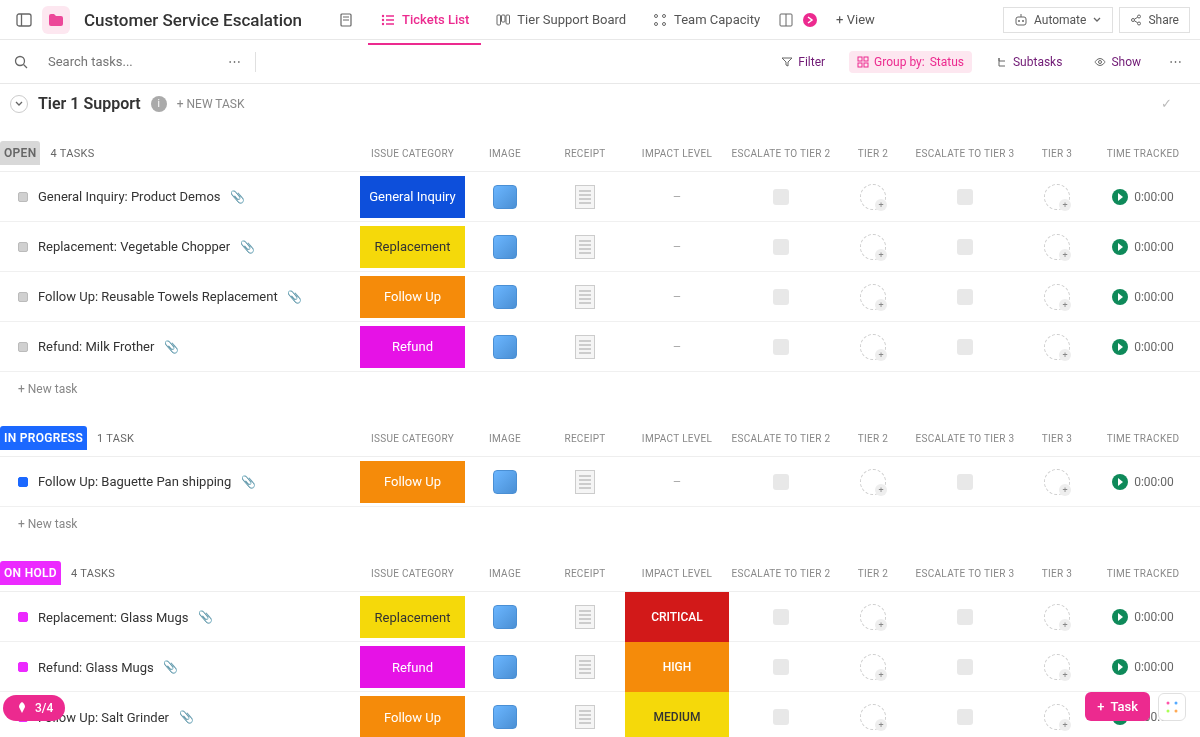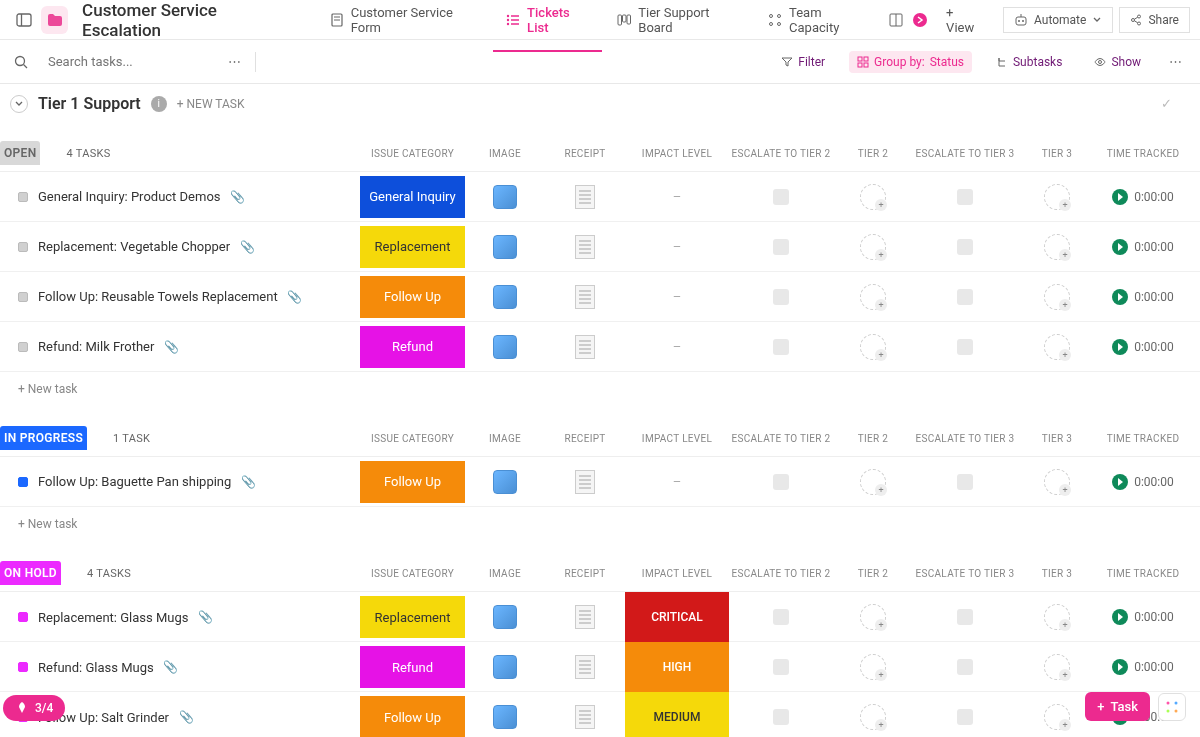--- a/index.html
+++ b/index.html
@@ -30,21 +30,21 @@
 .collapse-icon{width:18px;height:18px;border:1px solid #ccc;border-radius:50%;display:flex;align-items:center;justify-content:center;font-size:10px;color:#666}
 .section-title{font-size:16px;font-weight:600}
 .info-dot{width:16px;height:16px;background:#aaa;border-radius:50%;display:flex;align-items:center;justify-content:center;color:#fff;font-size:10px}
 .new-task-link{color:#888;font-size:12px}
 .check-rt{margin-left:auto;margin-right:18px;color:#bbb}
 .group-block{margin-top:14px}
 .status-pill{padding:5px 4px;font-size:12px;font-weight:600;color:#fff;border-radius:3px 3px 0 0;letter-spacing:0.3px}
 .status-pill.open{background:#d8d8d8;color:#666}
 .status-pill.inprogress{background:#1b68ff}
 .status-pill.onhold{background:#ec2aff}
-.task-count{font-size:11px;color:#666;margin-left:26px}
+.task-count{font-size:11px;color:#666;margin-left:10px}
 .columns-row{display:grid;grid-template-columns:360px 105px 80px 80px 104px 104px 80px 104px 80px 92px;align-items:center;font-size:10px;color:#888;text-transform:uppercase;letter-spacing:0.3px;padding:6px 0;border-bottom:1px solid #eee;text-align:center}
 .columns-row>div:first-child{text-align:left}
 .task-row{display:grid;grid-template-columns:360px 105px 80px 80px 104px 104px 80px 104px 80px 92px;align-items:center;height:50px;border-bottom:1px solid #f0f0f0}
 .task-name-cell{display:flex;align-items:center;gap:10px;padding-left:18px}
 .status-sq{width:10px;height:10px;background:#d0d0d0;border:1px solid #bbb;border-radius:2px}
 .status-sq.blue{background:#1b68ff;border-color:#1b68ff}
 .status-sq.pink{background:#ec2aff;border-color:#ec2aff}
 .clip-icon{color:#aaa;font-size:12px}
 .cat-cell{height:42px;display:flex;align-items:center;justify-content:center;color:#fff;font-size:13px}
 .cat-general{background:#0d4fdb}
@@ -90,21 +90,20 @@
   <div class="breadcrumb">Customer Service Escalation</div>
   <div class="tabs">
     <div class="tab">
       <span class="tab-icon">
           <svg width="16" height="16" viewBox="0 0 16 16">
             <rect x="3" y="2" width="10" height="12" rx="1" fill="none" stroke="#666" stroke-width="1.2"></rect>
             <line x1="5" y1="5" x2="11" y2="5" stroke="#666"></line>
             <line x1="5" y1="8" x2="11" y2="8" stroke="#666"></line>
           </svg>
         </span>
-      <span>Customer Service Form</span>
     </div>
     <div class="tab active">
       <span class="tab-icon">
           <svg width="16" height="16" viewBox="0 0 16 16">
             <circle cx="3" cy="4" r="1.2" fill="#ec2a8f"></circle>
             <circle cx="3" cy="8" r="1.2" fill="#ec2a8f"></circle>
             <circle cx="3" cy="12" r="1.2" fill="#ec2a8f"></circle>
             <line x1="6" y1="4" x2="14" y2="4" stroke="#ec2a8f" stroke-width="1.5"></line>
             <line x1="6" y1="8" x2="14" y2="8" stroke="#ec2a8f" stroke-width="1.5"></line>
             <line x1="6" y1="12" x2="14" y2="12" stroke="#ec2a8f" stroke-width="1.5"></line>

